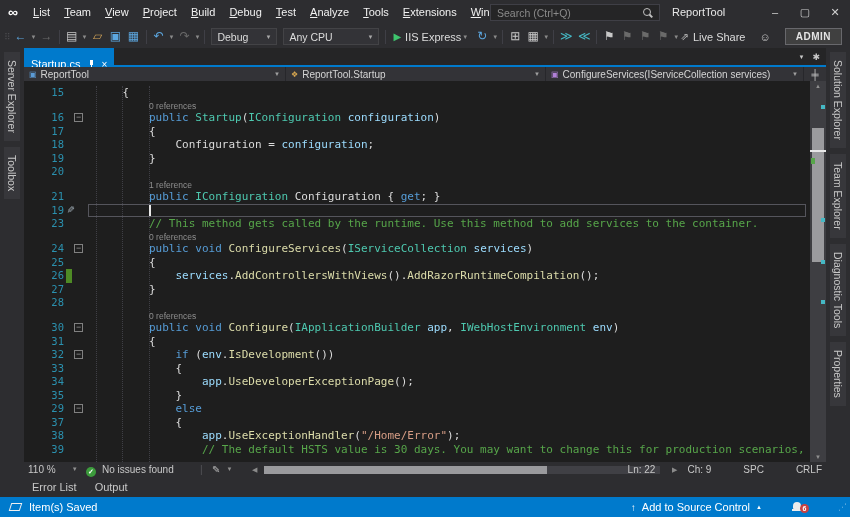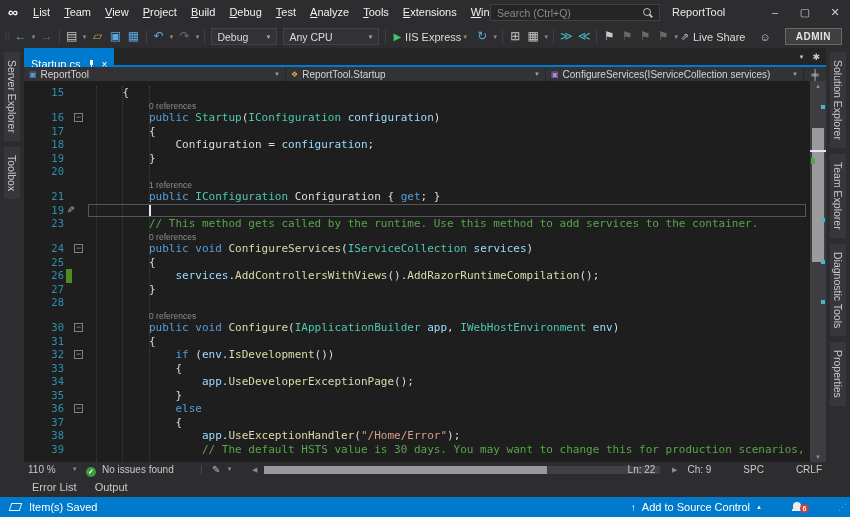--- a/index.html
+++ b/index.html
@@ -432,21 +432,21 @@
         </div>
         <div class="crow">
           <span class="gl"></span>
           <span class="ln">35</span>
           <span class="chg"></span>
           <span class="fold"></span>
           <pre class="ctext"><span class="s-pl">            }</span></pre>
         </div>
         <div class="crow">
           <span class="gl"></span>
-          <span class="ln">36</span>
+          <span class="ln">29</span>
           <span class="chg"></span>
           <span class="fold">
             <span class="foldbox">–</span>
           </span>
           <pre class="ctext"><span class="s-pl">            </span><span class="s-kw">else</span></pre>
         </div>
         <div class="crow">
           <span class="gl"></span>
           <span class="ln">37</span>
           <span class="chg"></span>

